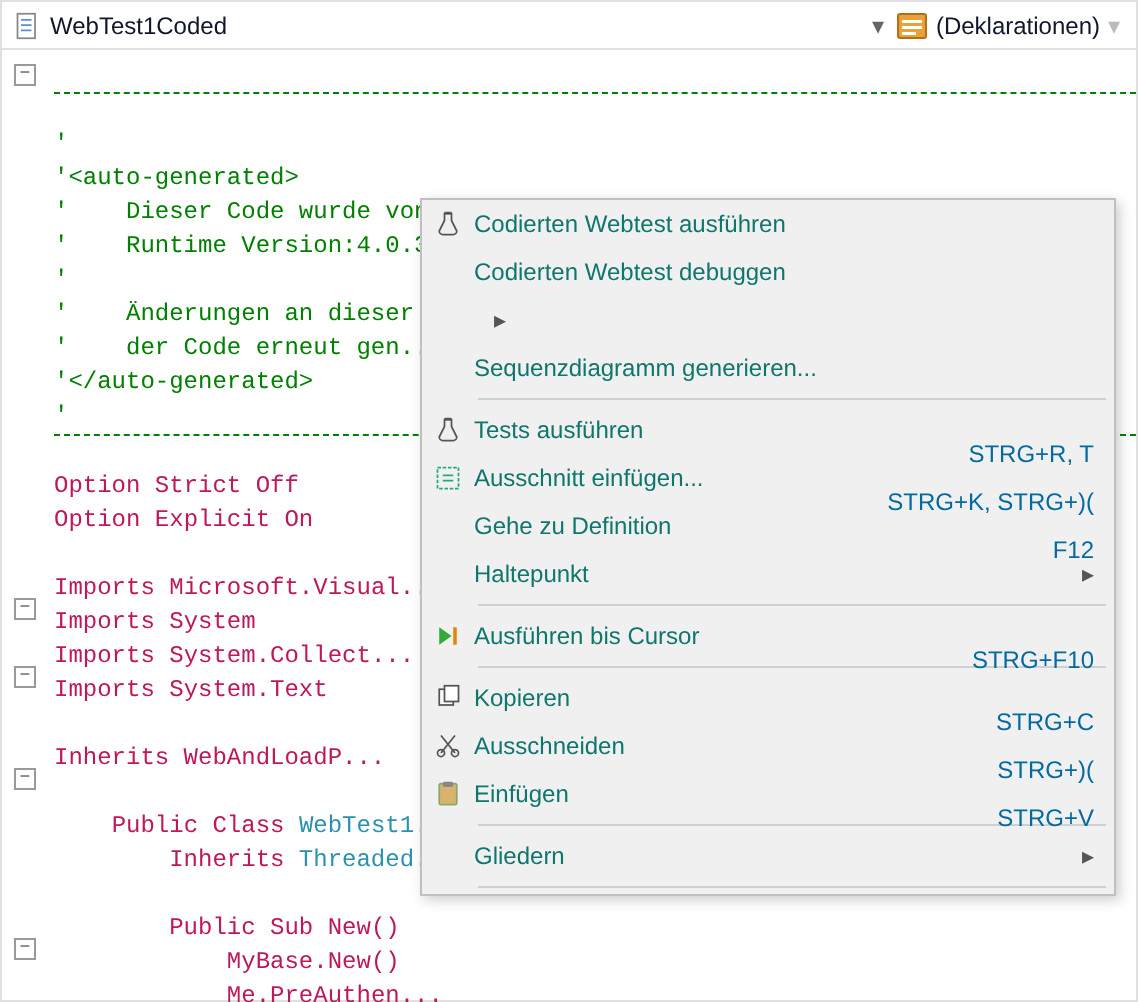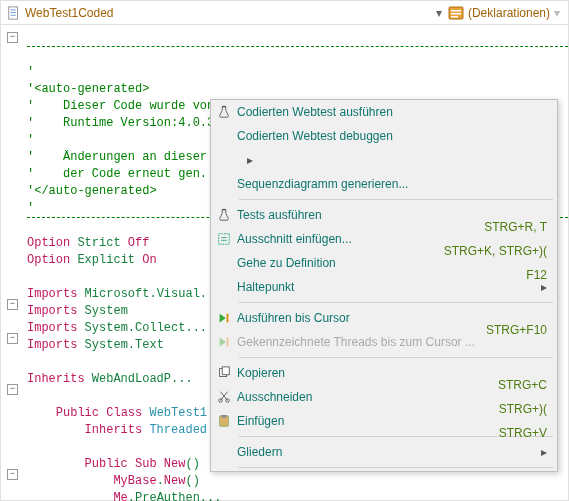--- a/index.html
+++ b/index.html
@@ -4,37 +4,37 @@
 <style>
 * { box-sizing: border-box; margin: 0; padding: 0; }
 body { font-family: "Segoe UI", Tahoma, sans-serif; font-size: 12px; background: #fff; width: 569px; height: 501px; overflow: hidden; position: relative; }
 .window { width: 569px; height: 501px; background: #fff; border: 1px solid #e0e0e0; position: relative; }
 .toolbar { height: 24px; display: flex; align-items: center; border-bottom: 1px solid #e0e0e0; padding: 0 6px; }
 .tool-left { display: flex; align-items: center; gap: 4px; }
 .tool-right { margin-left: auto; display: flex; align-items: center; gap: 4px; }
 .file-icon { width: 14px; height: 14px; display: inline-flex; }
 .file-icon svg { width: 14px; height: 14px; }
 .decl-icon { width: 16px; height: 16px; display: inline-flex; }
-.tool-label { font-size: 12px; color: #a16207; }
+.tool-label { font-size: 12px; color: #0f172a; }
 .dropdown-arrow { width: 8px; color: #666; }
 .editor { position: relative; padding: 4px 0 4px 0; font-family: Consolas, "Courier New", monospace; font-size: 12px; line-height: 17px; }
 .gutter { width: 26px; position: absolute; left: 0; top: 4px; bottom: 0; }
 .fold { position: absolute; left: 6px; width: 11px; height: 11px; border: 1px solid #999; background: #fff; font-size: 9px; line-height: 9px; text-align: center; color: #555; cursor: pointer; }
 .code { margin-left: 26px; white-space: pre; }
 .c-comment { color: #008000; }
 .c-keyword { color: #be185d; }
 .c-type { color: #2b91af; }
-.c-text { color: #15803d; }
+.c-text { color: #be185d; }
 .dashed-top { border-top: 1px dashed #008000; }
 .context-menu { position: absolute; top: 98px; left: 209px; width: 348px; background: #f0f0f0; border: 1px solid #c0c0c0; box-shadow: 2px 2px 6px rgba(0,0,0,0.2); font-family: "Segoe UI", Tahoma, sans-serif; font-size: 12px; }
 .menu-item { display: flex; align-items: center; height: 24px; padding: 0 10px 0 0; }
 .menu-icon-col { width: 26px; display: flex; align-items: center; justify-content: center; }
 .menu-icon-col svg { width: 14px; height: 14px; }
 .menu-label { flex: 1; color: #0f766e; white-space: nowrap; overflow: hidden; text-overflow: ellipsis; }
-.menu-shortcut { color: #4d7c0f; margin-left: 12px; margin-top: 24px; }
+.menu-shortcut { color: #0369a1; margin-left: 12px; margin-top: 24px; }
 .menu-arrow { width: 10px; color: #555; margin-left: 6px; text-align: right; }
 .menu-sep { height: 1px; background: #d0d0d0; margin: 3px 4px 3px 28px; }
 .disabled .menu-label, .disabled .menu-shortcut { color: #aaa; }
 .disabled svg { opacity: 0.4; }
 .dim { color: #bbb; }
 </style>
 </head>
 <body>
 
 <div class="window">
@@ -169,29 +169,20 @@
       <div class="menu-item">
         <span class="menu-icon-col">
           <svg viewBox="0 0 16 16">
             <polygon points="3,3 10,8 3,13" fill="#3a3"></polygon>
             <rect x="11" y="3" width="2" height="10" fill="#d80"></rect>
           </svg>
         </span>
         <span class="menu-label">Ausführen bis Cursor</span>
         <span class="menu-shortcut">STRG+F10</span>
       </div>
-      <div class="menu-item disabled">
-        <span class="menu-icon-col">
-          <svg viewBox="0 0 16 16">
-            <polygon points="3,3 10,8 3,13" fill="#3a3"></polygon>
-            <rect x="11" y="3" width="2" height="10" fill="#d80"></rect>
-          </svg>
-        </span>
-        <span class="menu-label">Gekennzeichnete Threads bis zum Cursor ...</span>
-      </div>
       <div class="menu-sep"></div>
       <div class="menu-item">
         <span class="menu-icon-col">
           <svg viewBox="0 0 16 16">
             <rect x="3" y="3" width="8" height="9" fill="#fff" stroke="#555"></rect>
             <rect x="6" y="1" width="8" height="9" fill="#fff" stroke="#555"></rect>
           </svg>
         </span>
         <span class="menu-label">Kopieren</span>
         <span class="menu-shortcut">STRG+C</span>

